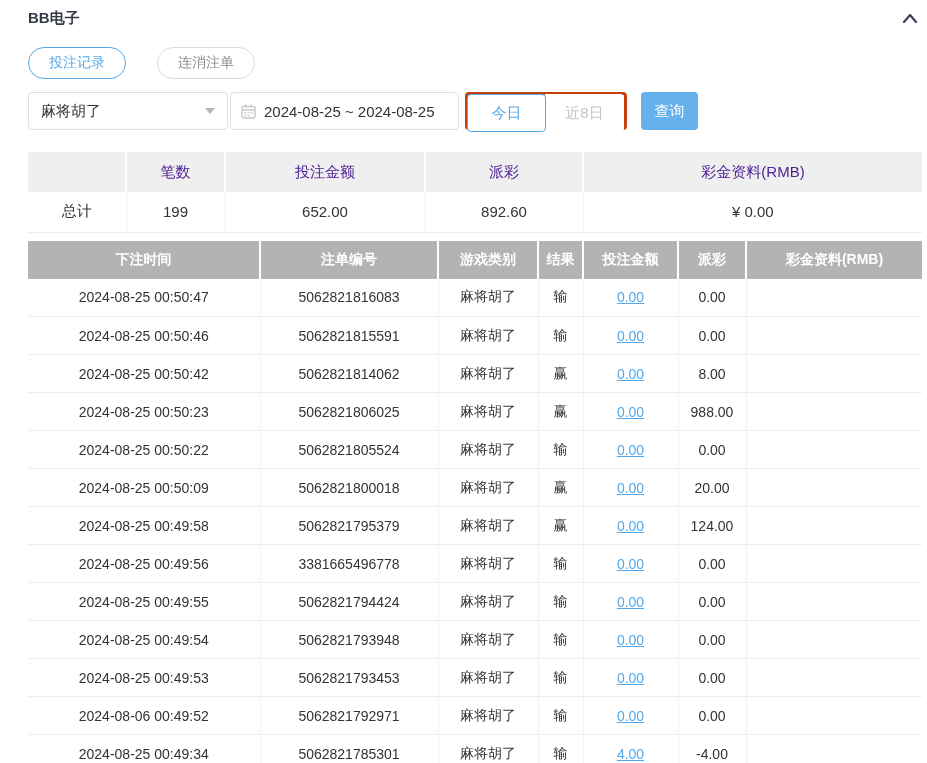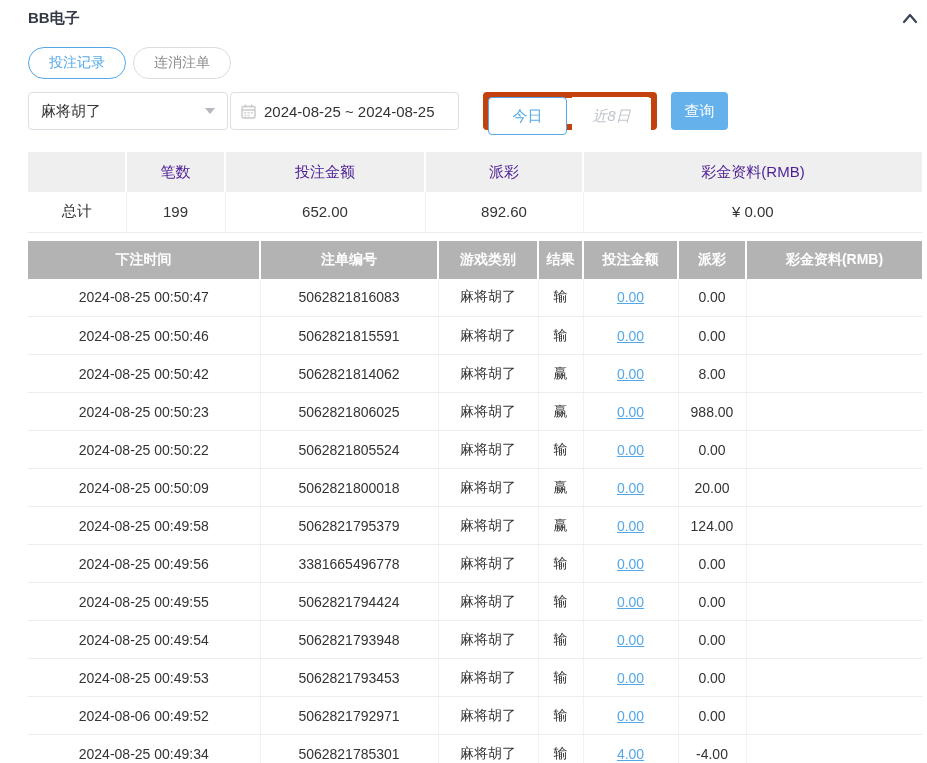--- a/index.html
+++ b/index.html
@@ -6,39 +6,39 @@
   html,body { width:927px; height:763px; overflow:hidden; background:#fff;
     font-family:"Liberation Sans","DejaVu Sans",sans-serif; color:#333; }
   .page { padding:6px 5px 0 28px; width:927px; }
 
   
   .panel-header { display:flex; justify-content:space-between; align-items:center; height:24px; }
   .panel-title { font-size:15px; font-weight:bold; color:#333a45; }
   .collapse-btn { width:24px; height:20px; display:flex; align-items:center; justify-content:center; cursor:pointer; }
 
   
-  .tabs { margin-top:17px; display:flex; gap:7px;text-align:right; }
+  .tabs { margin-top:17px; display:flex; gap:31px;text-align:right; }
   .tab-pill { height:32px; padding:0 20px; display:flex; align-items:center; font-size:14px;
     border:1px solid #dcdcdc; border-radius:16px; color:#8c8c8c; background:#fff; cursor:pointer; }
   .tab-pill.active { border-color:#54a8e8; color:#54a8e8; }
 
   
   .controls { margin-top:13px; display:flex; align-items:center; }
   .select-box { width:200px; height:38px; border:1px solid #dcdfe6; border-radius:4px;
     display:flex; align-items:center; justify-content:space-between; padding:0 12px; font-size:15px; cursor:pointer; }
   .caret-down { width:0; height:0; border-left:5px solid transparent; border-right:5px solid transparent;
     border-top:6px solid #b4b8bf; }
   .date-box { margin-left:2px; width:229px; height:38px; border:1px solid #dcdfe6; border-radius:4px;
     display:flex; align-items:center; padding:0 10px; font-size:15px; cursor:pointer; }
   .date-box .cal { margin-right:8px; display:flex; }
-  .btn-group { margin-left:24px; display:flex; height:38px; border:6px solid #c2410c; border-radius:4px; overflow:visible;gap:6px; }
+  .btn-group { margin-left:6px; display:flex; height:38px; border:3px solid #c2410c; border-radius:4px; overflow:visible; }
   .quick-btn { width:79px; height:38px; margin:-1px 0 -1px -1px; display:flex; align-items:center; justify-content:center;
     font-size:15px; color:#c0c4cc; border:1px solid transparent; border-right:1px solid #dcdfe6; background:#fff; cursor:pointer; }
   .quick-btn:first-child { border-radius:4px 0 0 4px; }
-  .quick-btn:last-child { border-right:1px solid transparent; border-radius:0 4px 4px 0;font-style:italic; }
+  .quick-btn:last-child { border-right:1px solid transparent; border-radius:0 4px 4px 0; }
   .quick-btn.active { border:1px solid #54a8e8; border-radius:4px; color:#54a8e8; z-index:2; }
   .search-btn { margin-left:14px; width:57px; height:38px; background:#64b1ec; color:#fff; font-size:15px;
     border:none; border-radius:4px; display:flex; align-items:center; justify-content:center; cursor:pointer; }
 
   
   table { border-collapse:collapse; table-layout:fixed; width:894px; }
   .summary-table { margin-top:22px; }
   .summary-table th { background:#efefef; height:40px; font-size:15px; font-weight:normal; color:#4c1d95;
     text-align:center; border-right:2px solid #fff; }
   .summary-table th:last-child { border-right:none; }

